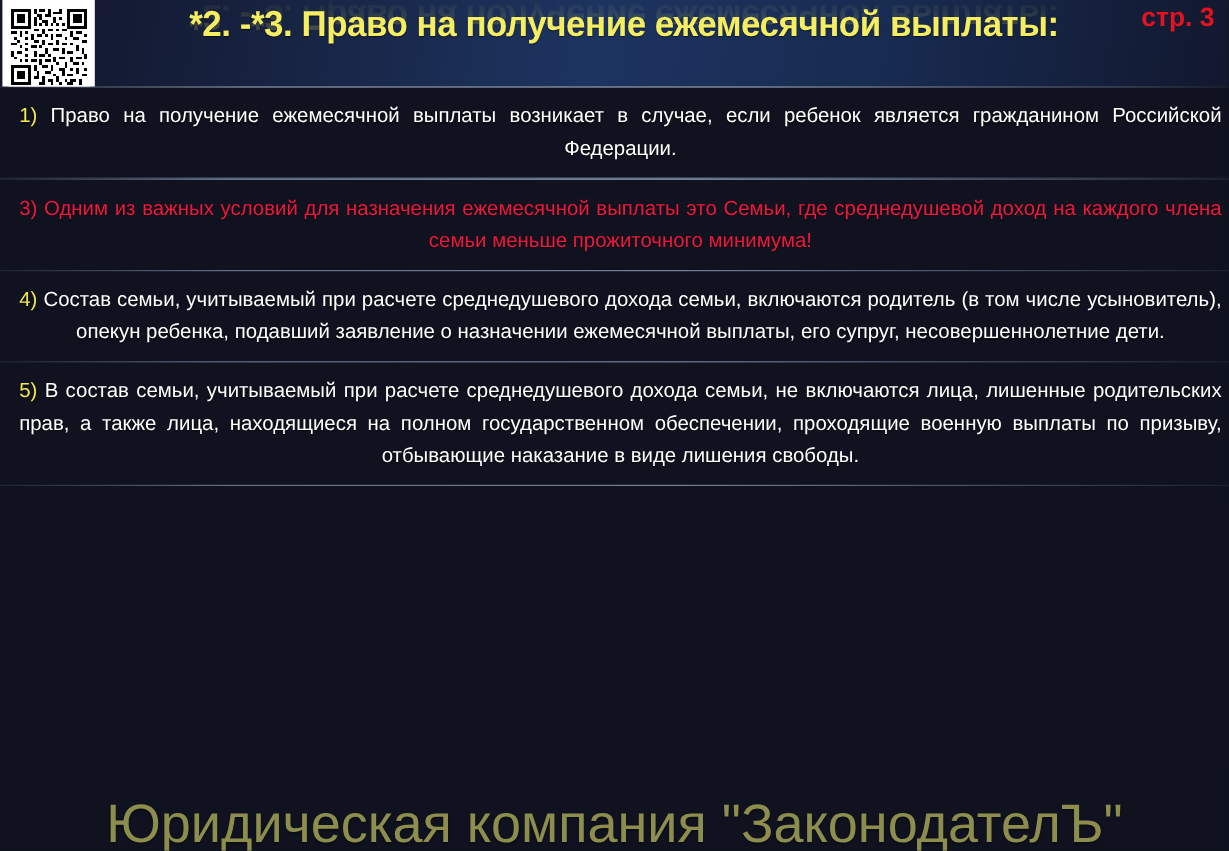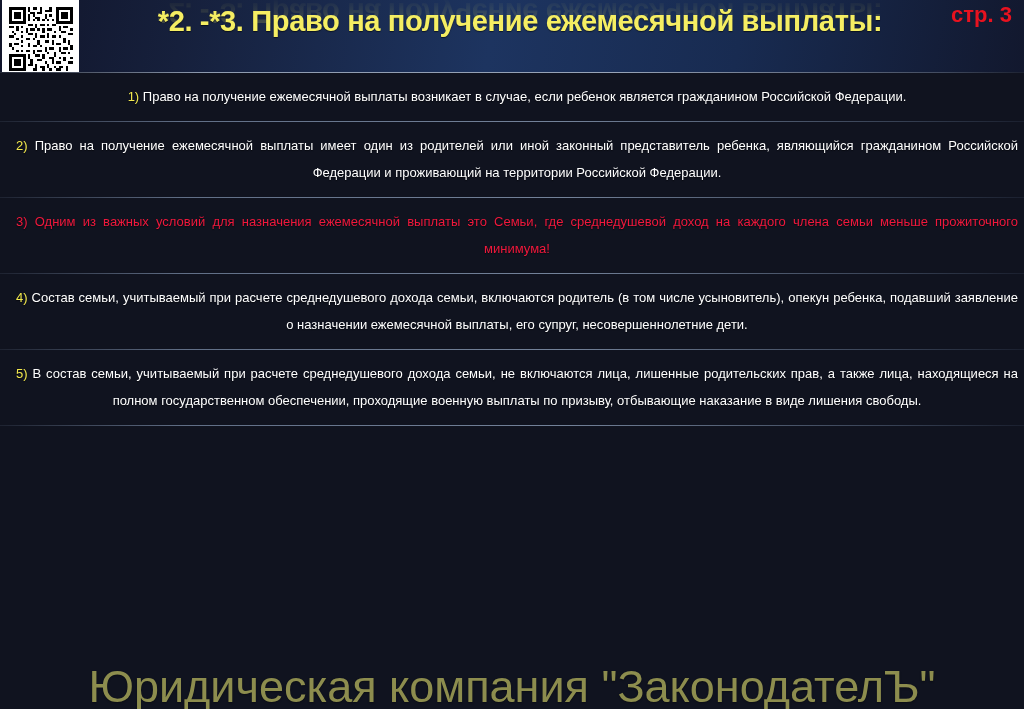--- a/index.html
+++ b/index.html
@@ -98,21 +98,21 @@
     width:1024px; height:1px;
     background:linear-gradient(to right, rgba(150,172,205,0.10) 0%, rgba(163,186,219,0.55) 18%, rgba(176,198,228,0.62) 55%, rgba(140,165,200,0.30) 88%, rgba(120,145,185,0.10) 100%);
   }
   .sep.top-sep {
     background:linear-gradient(to right, rgba(190,205,230,0.12) 0%, rgba(196,212,236,0.70) 20%, rgba(205,220,242,0.72) 60%, rgba(160,180,215,0.35) 92%, rgba(130,155,195,0.12) 100%);
   }
 
   .para {
     padding:10px 6px 11px 16px;
     color:#ffffff;
-    font-size:13px;
+    font-size:17px;
     line-height:27px;
     text-align:justify;
     text-align-last:center;
     text-shadow:0 1px 1px rgba(0,0,0,0.5);
     hyphens:none;
   }
   .para .num { color:#f2e94e; }
   .para.alert { color:#f0183c; text-shadow:0 1px 1px rgba(0,0,0,0.45); }
   .para.alert .num { color:#f0183c; }
 
@@ -280,23 +280,20 @@
   <div class="content">
 
     <div class="sep top-sep"></div>
 
     <div class="para">
       <span class="num">1)</span><span> Право на получение ежемесячной выплаты возникает в случае, если ребенок является гражданином Российской Федерации.</span>
     </div>
 
     <div class="sep"></div>
 
-    <div class="para">
-      <span class="num">2)</span><span> Право на получение ежемесячной выплаты имеет один из родителей или иной законный представитель ребенка, являющийся гражданином Российской Федерации и проживающий на территории Российской Федерации.</span>
-    </div>
 
     <div class="sep"></div>
 
     <div class="para alert">
       <span class="num">3)</span><span> Одним из важных условий для назначения ежемесячной выплаты это Семьи, где среднедушевой доход на каждого члена семьи меньше прожиточного минимума!</span>
     </div>
 
     <div class="sep"></div>
 
     <div class="para">

